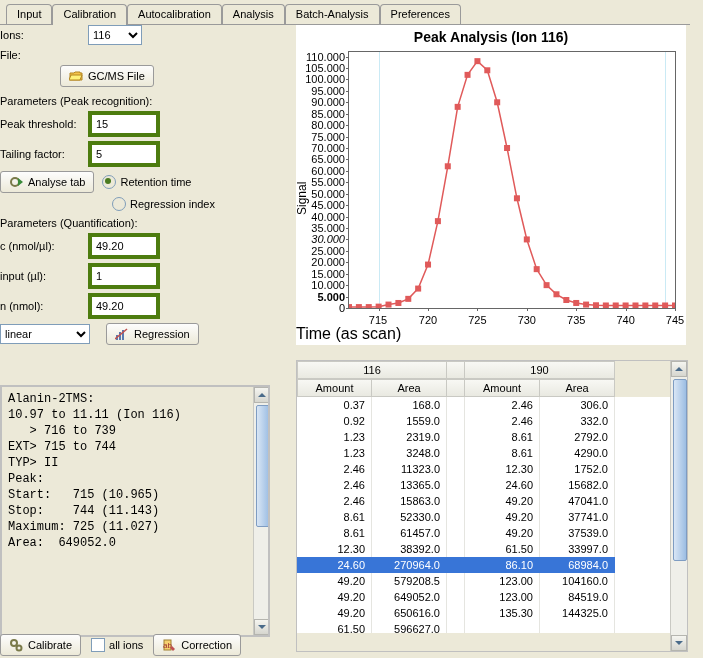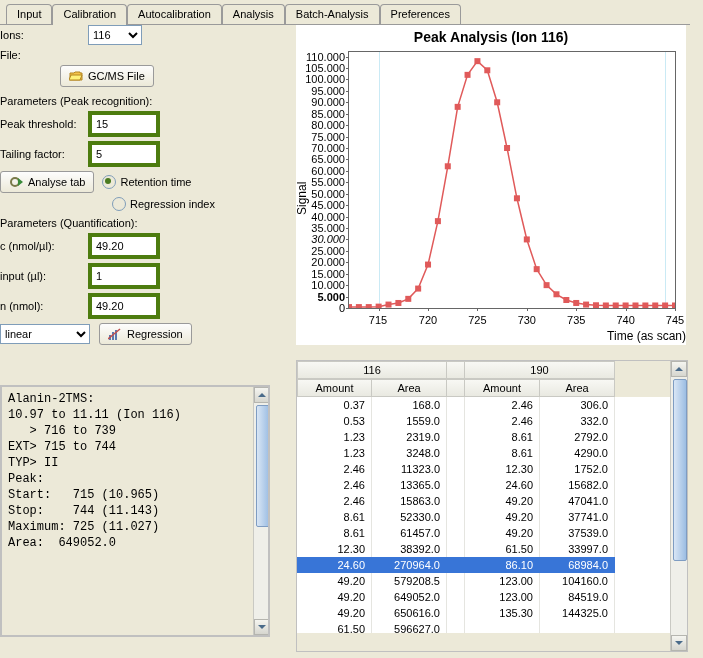--- a/index.html
+++ b/index.html
@@ -71,21 +71,21 @@
   }
   .scroll-thumb {
     position:absolute; left:2px; width:12px;
     background:linear-gradient(90deg,#d9e6f5,#9cbde3); border:1px solid #7e9cc2; border-radius:2px;
   }
 
   
   .chart-title { text-align:center; font-weight:bold; font-size:14px; padding:4px 0 2px; }
   .plot { position:absolute; top:26px; left:52px; right:10px; bottom:36px; border:1px solid #666; background:#fff; }
   .ylab { position:absolute; left:2px; top:50%; transform:rotate(-90deg) translateY(-50%); transform-origin:left top; font-size:12px; left:6px; top:190px; }
-  .xlab { position:absolute; left:0; right:0; bottom:2px; text-align:right; font-size:12px; }
+  .xlab { position:absolute; left:0; right:0; bottom:2px; text-align:left; font-size:16px; }
   .tick-x { position:absolute; bottom:-3px; width:1px; height:3px; background:#666; }
   .ticklbl-x { position:absolute; bottom:-18px; font-size:11px; transform:translateX(-50%); }
   .tick-y { position:absolute; left:-3px; width:3px; height:1px; background:#666; }
   .ticklbl-y { position:absolute; left:-46px; width:42px; text-align:right; font-size:11px; transform:translateY(-50%); }
   .gridline-v { position:absolute; top:0; bottom:0; width:1px; background:#caeaf5; }
 
   
   .thead { display:grid; grid-template-columns:75px 75px 18px 75px 75px;border-radius:7px; }
   .thead2 { display:grid; grid-template-columns:150px 18px 150px; }
   .th {
@@ -173,21 +173,21 @@
       <input class="input" value="49.20" style="">
     </div>
     <div class="row">
       <label class="lbl2">input (µl):</label>
       <input class="input" value="1" style="">
     </div>
     <div class="row">
       <label class="lbl2">n (nmol):</label>
       <input class="input" value="49.20" style="">
     </div>
-    <div class="row" style="gap:9px">
+    <div class="row" style="gap:16px">
       <select class="select" style="width:90px">
         <option>linear</option>
       </select>
       <button class="btn">
         <svg class="ico" viewBox="0 0 14 14">
               <rect x="1" y="8" width="2" height="5" fill="#5a7ab0"></rect>
               <rect x="4" y="5" width="2" height="8" fill="#5a7ab0"></rect>
               <rect x="7" y="3" width="2" height="10" fill="#5a7ab0"></rect>
               <path d="M0 12 L12 2" stroke="#c05050" stroke-width="1.5"></path>
             </svg>
@@ -319,21 +319,21 @@
       </div>
       <div class="tbody" id="tbody">
             <div class="tr">
               <div class="td">0.37</div>
               <div class="td">168.0</div>
               <div class="td spacer"></div>
               <div class="td">2.46</div>
               <div class="td">306.0</div>
             </div>
             <div class="tr">
-              <div class="td">0.53</div>
+              <div class="td">0.92</div>
               <div class="td">1559.0</div>
               <div class="td spacer"></div>
               <div class="td">2.46</div>
               <div class="td">332.0</div>
             </div>
             <div class="tr">
               <div class="td">1.23</div>
               <div class="td">2319.0</div>
               <div class="td spacer"></div>
               <div class="td">8.61</div>
@@ -446,14 +446,35 @@
 Stop:    744 (11.143)
 Maximum: 725 (11.027)
 Area:  649052.0</span>
     <div class="scrollbar-v" style="right:-2px">
       <div class="scroll-btn" style="top:0"><div class="arrow-up"></div></div>
       <div class="scroll-thumb" style="top:18px; height:120px"></div>
       <div class="scroll-btn" style="bottom:0"><div class="arrow-down"></div></div>
     </div>
   </div>
 
+  <div class="bottom">
+    <button class="btn">
+      <svg class="ico" viewBox="0 0 14 14">
+            <circle cx="5" cy="5" r="3" fill="none" stroke="#7a7a4a" stroke-width="2"></circle>
+            <circle cx="10" cy="10" r="2.5" fill="none" stroke="#7a7a4a" stroke-width="2"></circle>
+          </svg>
+      <span>Calibrate</span>
+    </button>
+    <span style="display:inline-flex;align-items:center">
+      <span class="checkbox"></span>
+      <span>all ions</span>
+    </span>
+    <button class="btn">
+      <svg class="ico" viewBox="0 0 14 14">
+            <rect x="2" y="2" width="7" height="10" fill="#f5d070" stroke="#a08030"></rect>
+            <text x="5.5" y="10" font-size="8" text-anchor="middle" fill="#a03030">ab</text>
+            <path d="M8 10l3 3 2-2-3-3z" fill="#c05050"></path>
+          </svg>
+      <span>Correction</span>
+    </button>
+  </div>
 </div>
 </div>
 
 </body></html>

